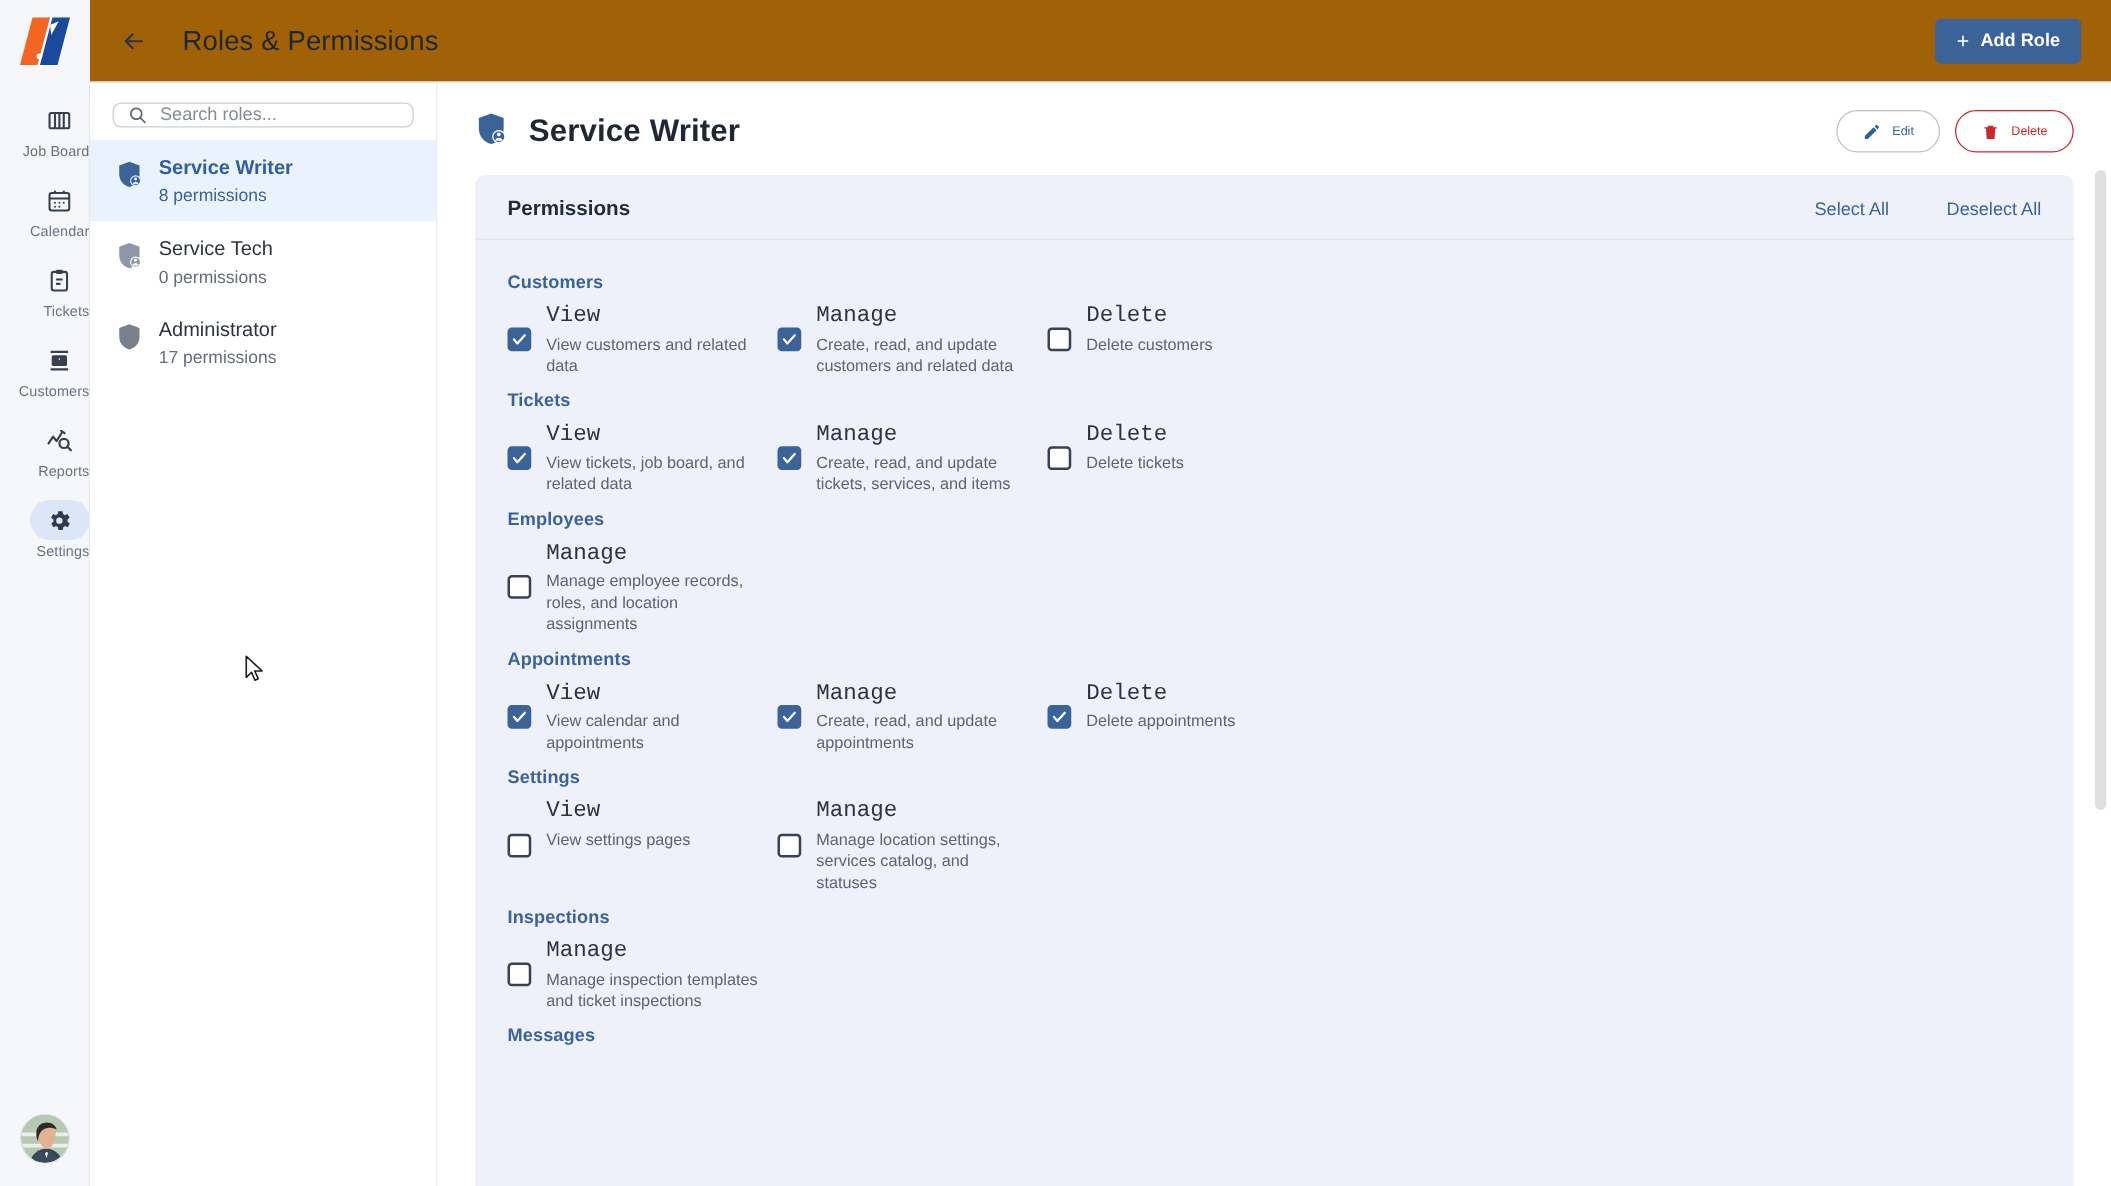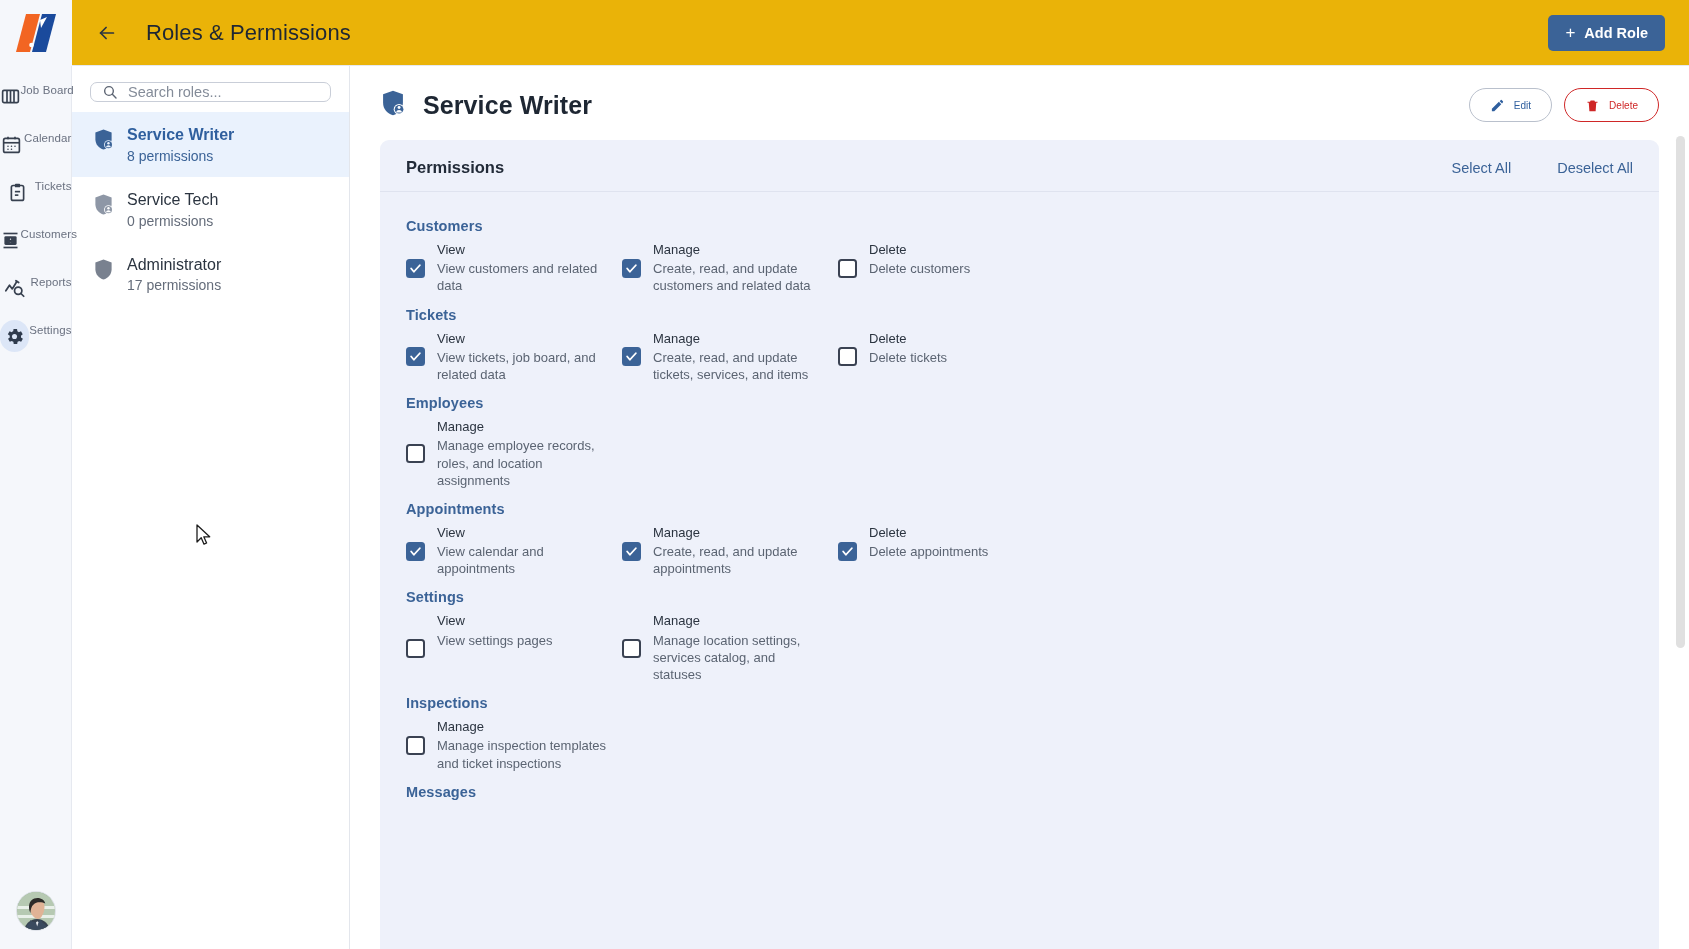--- a/index.html
+++ b/index.html
@@ -21,21 +21,21 @@
     position: relative;
   }
   .rail-logo {
     width: 72px; height: 66px;
     display: flex; align-items: center; justify-content: center;
     background: #f5f7fb;
   }
   .logo-mark { width: 40px; height: 42px; display:block; }
   .rail-items { margin-top: 8px; width: 72px; }
   .rail-item {
-    display: flex; flex-direction: row; align-items: flex-start;
+    display: flex; flex-direction: column; align-items: flex-end;
     padding: 6px 0 4px 0; margin-bottom: 6px; cursor: pointer;
     text-decoration: none;
   }
   .rail-ico {
     width: 48px; height: 32px;
     display: flex; align-items: center; justify-content: center;
     border-radius: 16px; color: #37404f;
   }
   .rail-item.active .rail-ico { background: #dce6f7; color: #2f3b4d; }
   .rail-label {
@@ -47,21 +47,21 @@
     width: 40px; height: 40px; border-radius: 50%;
     overflow: hidden; border: 1px solid #dfe3ea; cursor: pointer;
     background: linear-gradient(160deg,#a9bfa4 0%,#8fa98b 38%,#d9e2da 39%,#b9c8b6 62%,#e8eee8 63%,#9fb59b 100%);
   }
   .rail-avatar svg { display:block; }
 
   
   .right { flex: 1; display: flex; flex-direction: column; min-width: 0; }
 
   .topbar {
-    height: 66px; background: #eab308;
+    height: 66px; background: #a16207;
     border-bottom: 1px solid #e6e9f0;
     display: flex; align-items: center; padding: 0 24px 0 18px;
     flex: 0 0 66px;
   }
   .back-btn {
     width: 34px; height: 34px; border-radius: 50%; border: none;
     background: transparent; display: flex; align-items: center;
     justify-content: center; cursor: pointer; color: #2c3440;
   }
   .page-title {
@@ -160,21 +160,21 @@
   .cbox {
     width: 19px; height: 19px; border-radius: 3.5px; flex: 0 0 19px;
     border: 2px solid #3a4252; background: #fff; cursor: pointer;
     display: flex; align-items: center; justify-content: center;
     align-self: center;
   }
   .cbox.checked { background: #3b6397; border-color: #3b6397; }
   .cbox.checked svg { display: block; }
   .cbox svg { display: none; }
   .perm-text { min-width: 0; }
-  .perm-name { font-size: 13px; color: #2b3440; line-height: 1.25; }
+  .perm-name { font-size: 18px; color: #2b3440; line-height: 1.25; font-family: Liberation Mono, monospace; }
   .perm-desc { font-size: 13px; color: #5b6472; line-height: 1.32; margin-top: 2px; }
 
   
   .scrolltrack {
     position: absolute; right: 4px; top: 70px; width: 9px;
     height: 860px;
   }
   .scrollthumb {
     position: absolute; top: 0; left: 0; width: 9px; height: 512px;
     background: #e0e0e0; border-radius: 5px; cursor: pointer;

